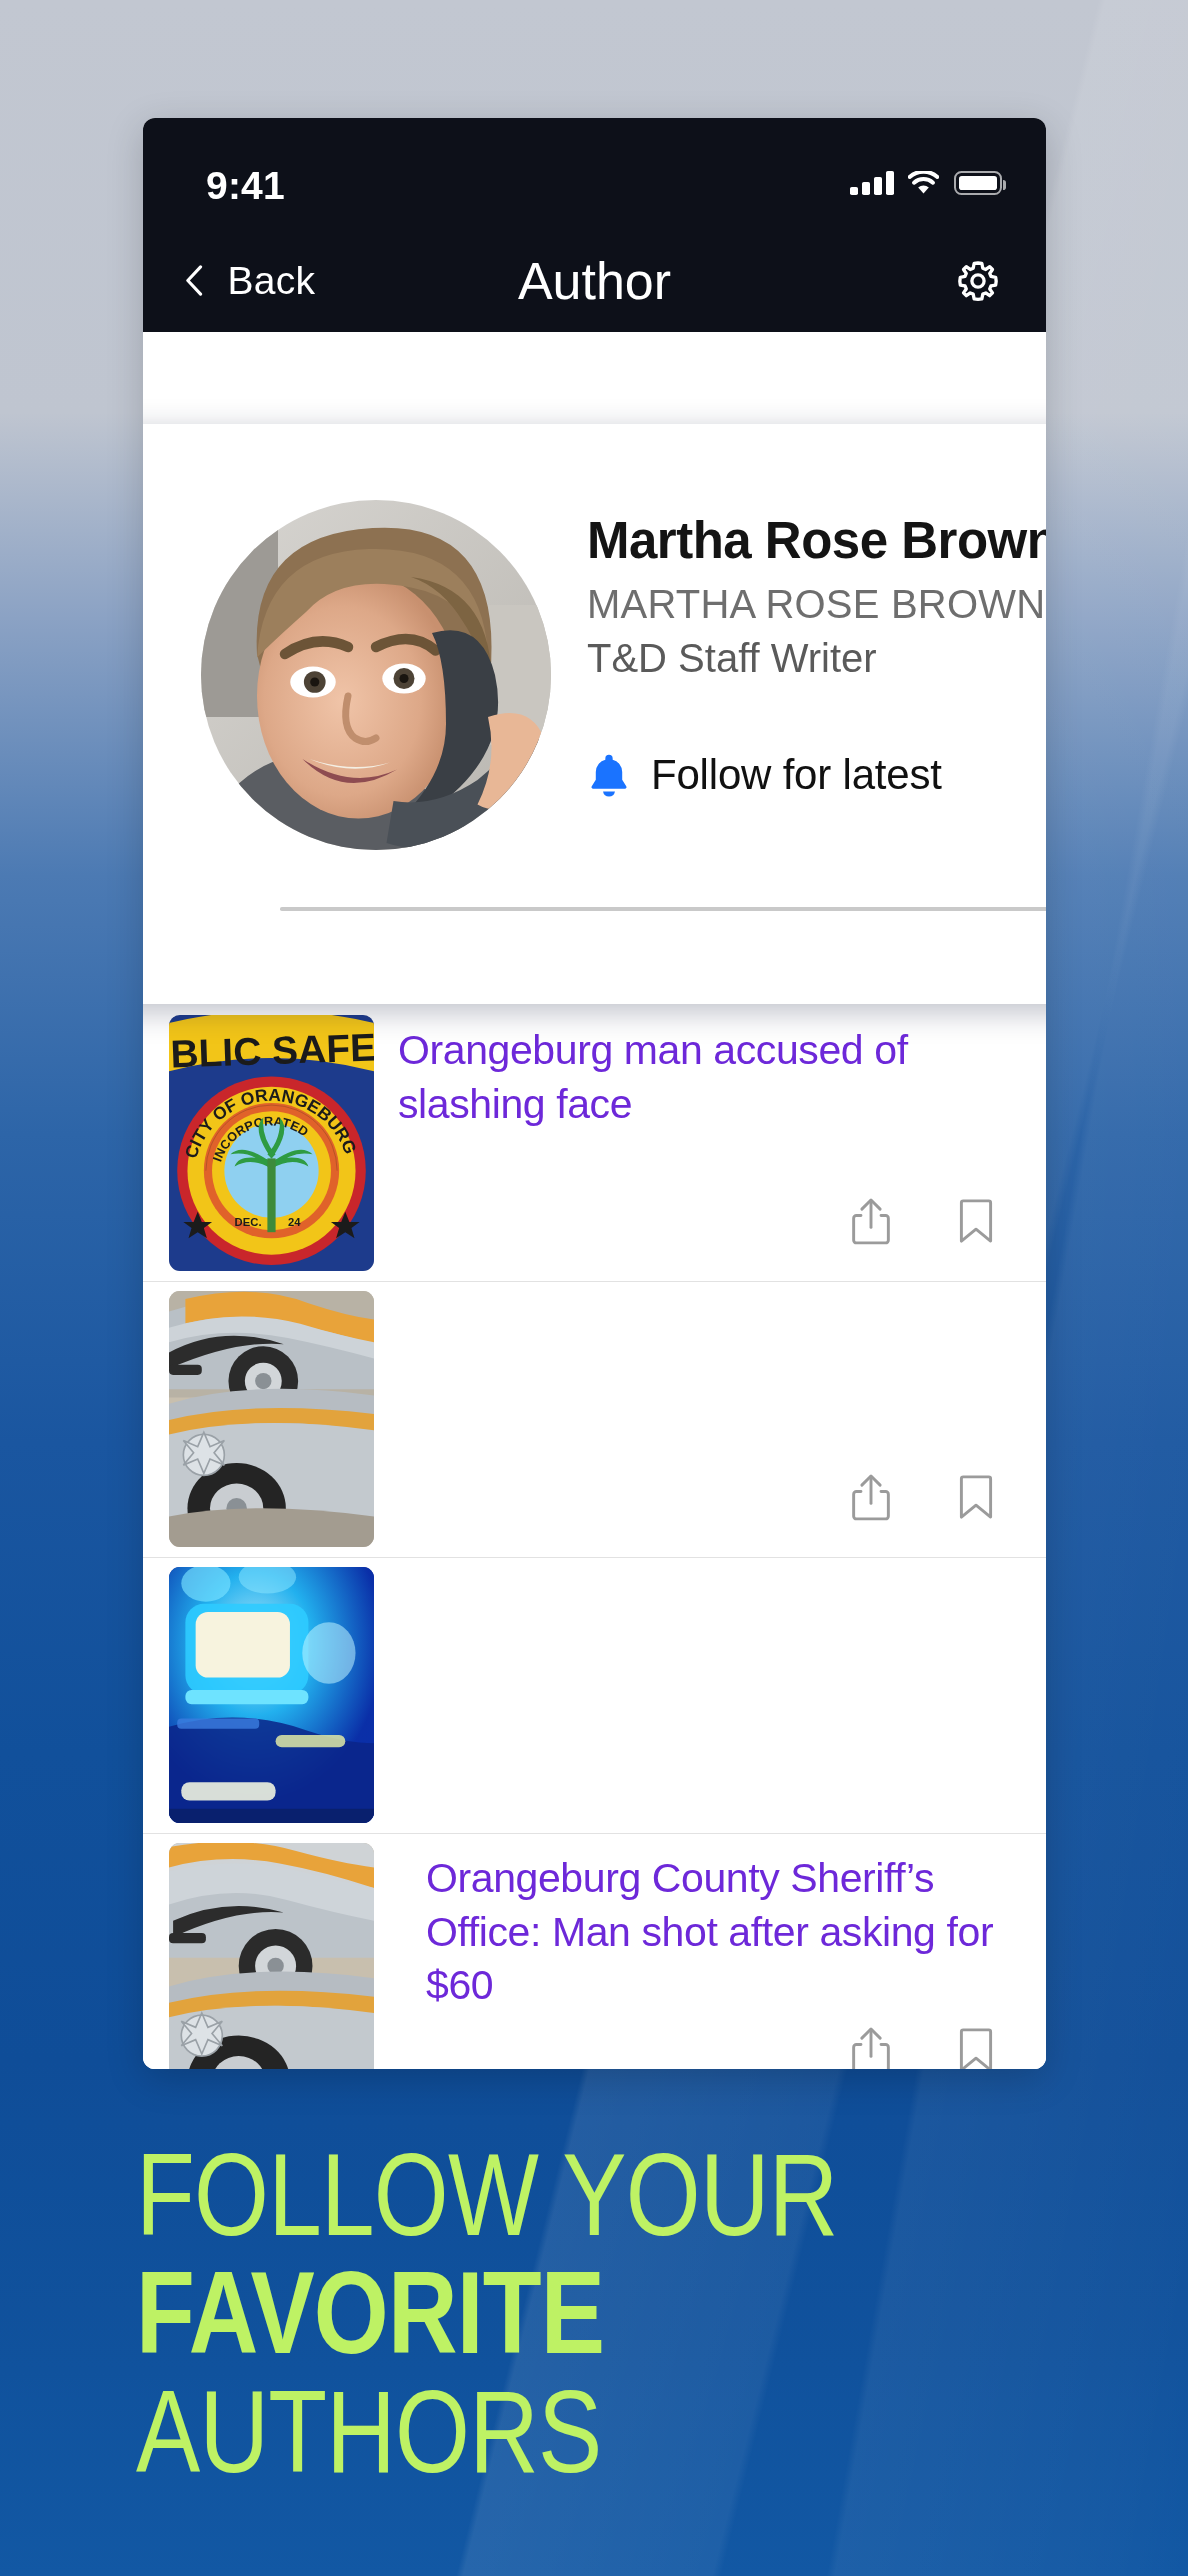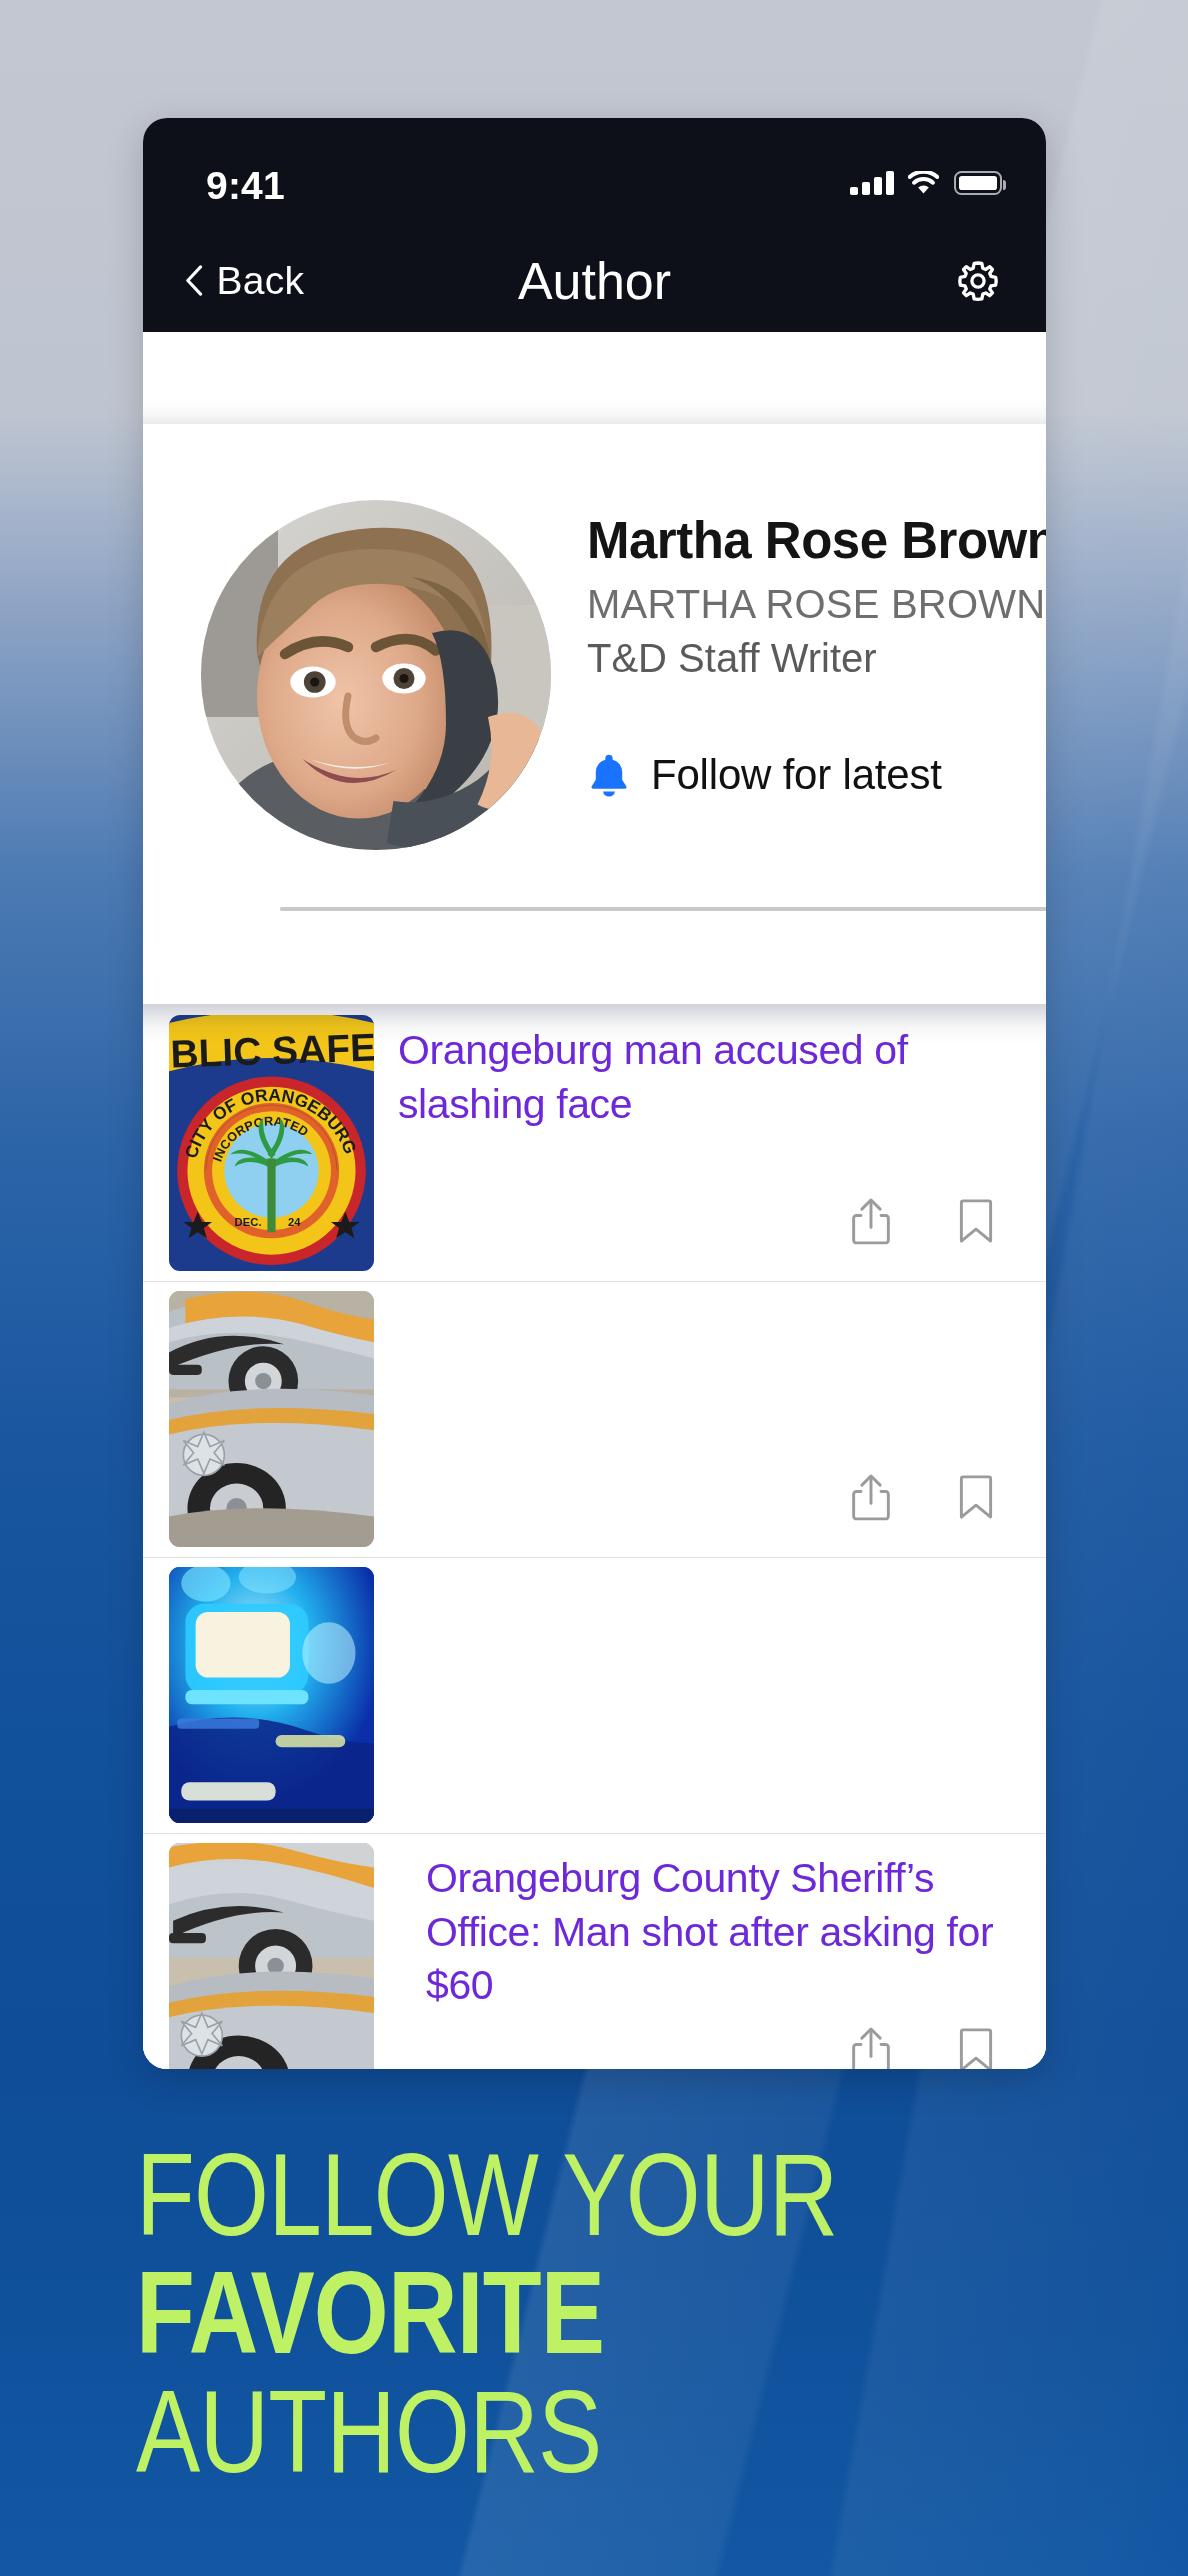--- a/index.html
+++ b/index.html
@@ -44,21 +44,21 @@
       rgba(255,255,255,0.05) 78.5%,
       rgba(255,255,255,0.02) 95%,
       rgba(255,255,255,0) 100%);
   }
 
   
   #phone {
     position:absolute;
     left:143px; top:118px;
     width:903px; height:1951px;
-    border-radius:24px;
+    border-radius:12px;
     background:#fff;
     overflow:hidden;
     box-shadow:0 9.2px 37px rgba(0,0,0,0.18);
   }
 
   
   #statusbar {
     height:111px;
     background:#0d1019;
     position:relative;
@@ -94,21 +94,21 @@
 
   
   #navbar {
     height:103px;
     background:#0d1019;
     position:relative;
     display:flex; align-items:center;
   }
   #back-btn {
     position:absolute; left:42px;
-    display:flex; align-items:center; gap:13px;
+    display:flex; align-items:center; gap:24px;
     color:#fff; cursor:pointer;
   }
   #back-btn .chev {
     width:18.4px; height:31px;
   }
   #back-label { font-size:39px; font-weight:400; letter-spacing:0.3px; }
   #nav-title {
     width:100%; text-align:center;
     color:#fff; font-size:52px; font-weight:400;
   }

